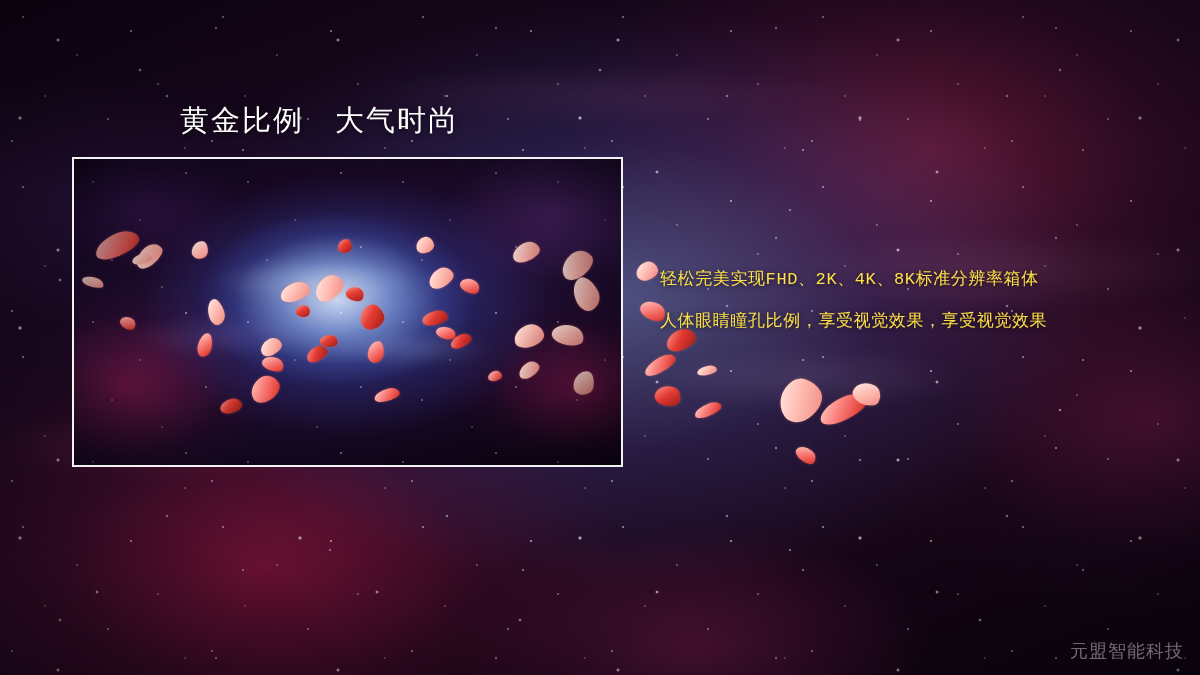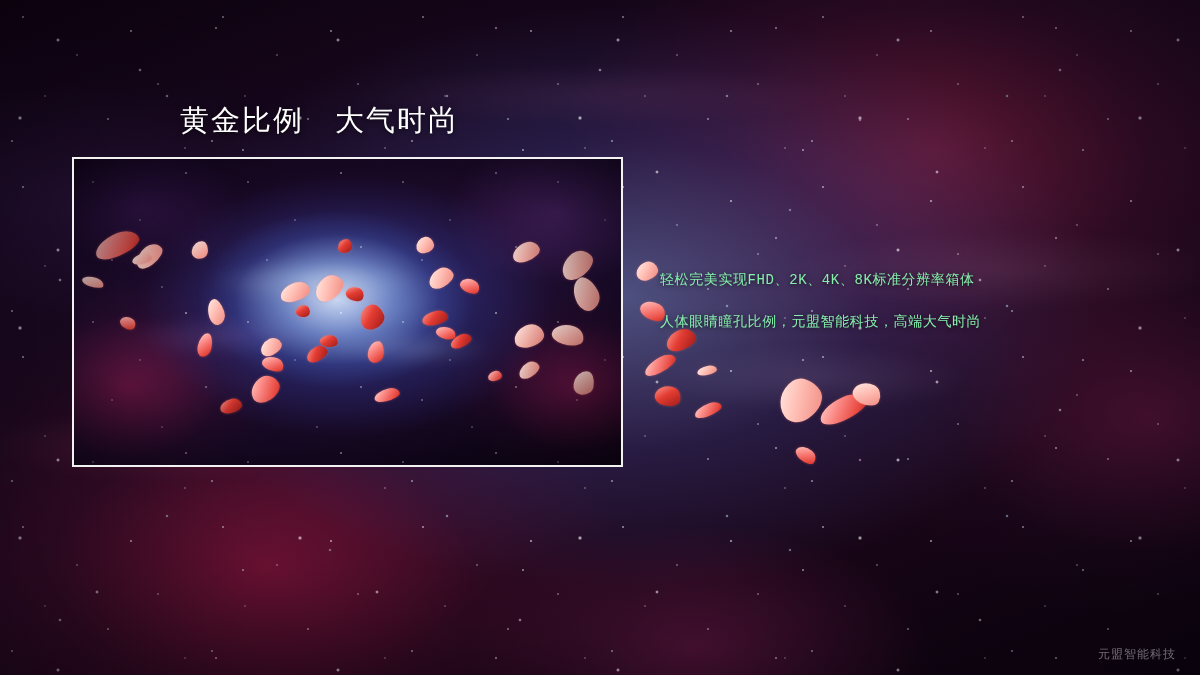--- a/index.html
+++ b/index.html
@@ -172,32 +172,32 @@
     white-space: pre;
     text-shadow: 0 1px 5px rgba(0,0,0,0.65);
   }
   #body-text {
     position: absolute;
     left: 660px;
     top: 259px;
     width: 520px;
   }
   #body-text .line {
-    font-size: 14px;
+    font-size: 17px;
     line-height: 42px;
-    color: #86efac;
+    color: #fde047;
     letter-spacing: 0.6px;
     white-space: pre;
     text-shadow: 0 1px 5px rgba(0,0,0,0.7);
   }
   #watermark {
     position: absolute;
-    right: 24px;
+    right: 16px;
     bottom: 12px;
-    font-size: 12px;
+    font-size: 18px;
     color: rgba(195,188,198,0.55);
     letter-spacing: 1px;
     white-space: pre;
   }
 </style>
 </head>
 <body>
 
 <div id="slide">
 
@@ -264,18 +264,18 @@
       <div class="petal" style="left:414px;top:212px;width:14px;height:10px;transform:rotate(-8deg);"></div>
 
       <div class="photo-vig"></div>
     </div>
   </div>
 
   <div id="slide-title">黄金比例　大气时尚</div>
 
   <div id="body-text">
     <div class="line">轻松完美实现FHD、2K、4K、8K标准分辨率箱体</div>
-    <div class="line">人体眼睛瞳孔比例，元盟智能科技，高端大气时尚</div>
+    <div class="line">人体眼睛瞳孔比例，享受视觉效果，享受视觉效果</div>
   </div>
 
   <div id="watermark">元盟智能科技</div>
 
 </div>
 
 </body></html>

